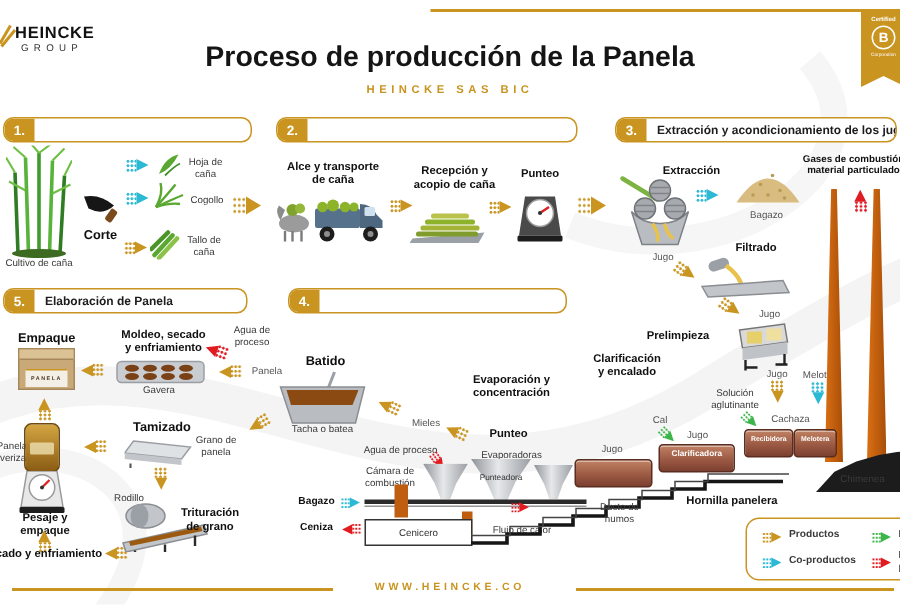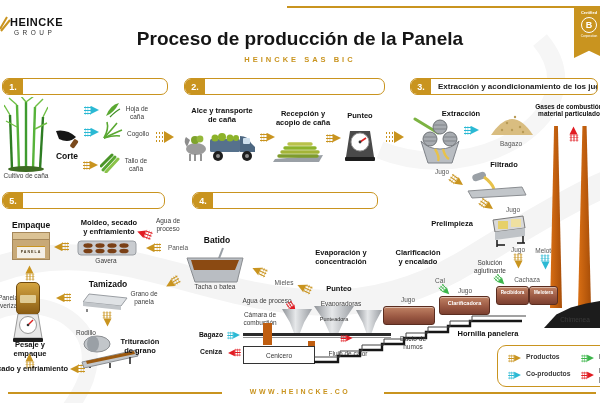--- a/index.html
+++ b/index.html
@@ -89,20 +89,21 @@
 </div>
 <div class="banner" style="left:410px;top:78px;width:188px">
   <span class="num">3.</span>
   <span class="txt">Extracción y acondicionamiento de los jugos</span>
 </div>
 <div class="banner" style="left:192px;top:192px;width:186px">
   <span class="num">4.</span>
 </div>
 <div class="banner" style="left:2px;top:192px;width:163px">
   <span class="num">5.</span>
+  <span class="txt">Elaboración de Panela</span>
 </div>
 
 <svg class="abs z" style="left:4px;top:97px" width="44" height="75">
   <g stroke-width="2.4" fill="none">
     <path d="M8,72 L6,18" stroke="#2e7d23"></path>
       <path d="M15,72 L13,8" stroke="#57b33a"></path>
     <path d="M22,72 L22,5" stroke="#3f9b2f"></path>
       <path d="M29,72 L31,10" stroke="#57b33a"></path>
     <path d="M36,72 L39,20" stroke="#2e7d23"></path>
   </g>
@@ -327,21 +328,21 @@
   <path d="M4,56 h24 v-6 h22 v-6 h22 v-6 h22 v-6 h22 v-6 h22 v-6 h22 v-5 h52" stroke="#161616" stroke-width="2.4" fill="none"></path>
   <path d="M4,51 h26 v-6 h22 v-6 h22 v-6 h22 v-6 h22 v-6 h22 v-6 h22 v-5 h54" stroke="#444" stroke-width="1" fill="none"></path>
 </svg>
 <div class="lbl" style="left:396px;top:335px;width:34px">Ducto de humos</div>
 <div class="lbl b" style="left:453px;top:330px;width:70px">Hornilla panelera</div>
 <div class="lbl" style="left:556px;top:316px;width:38px">Chimenea</div>
 
 <div class="lbl gy" style="left:396px;top:296px;width:24px">Jugo</div>
 <div class="pan" style="left:383px;top:306px;width:50px;height:17px"></div>
 
-<div class="lbl b" style="left:393px;top:249px;width:50px">Clarificación y encalado</div>
+<div class="lbl b" style="left:393px;top:235px;width:50px">Clarificación y encalado</div>
 <div class="lbl gy" style="left:430px;top:277px;width:20px">Cal</div>
 <span class="arw green" style="left:437px;top:286px;transform:rotate(45deg) scale(.8)"></span>
 <div class="lbl gy" style="left:453px;top:287px;width:24px">Jugo</div>
 <div class="pan" style="left:439px;top:296px;width:49px;height:17px">
   <span class="panlbl">Clarificadora</span>
 </div>
 
 <div class="lbl" style="left:471px;top:259px;width:38px">Solución aglutinante</div>
 <span class="arw green" style="left:492px;top:276px;transform:rotate(45deg) scale(.8)"></span>
 <div class="lbl gy" style="left:510px;top:276px;width:34px">Cachaza</div>

